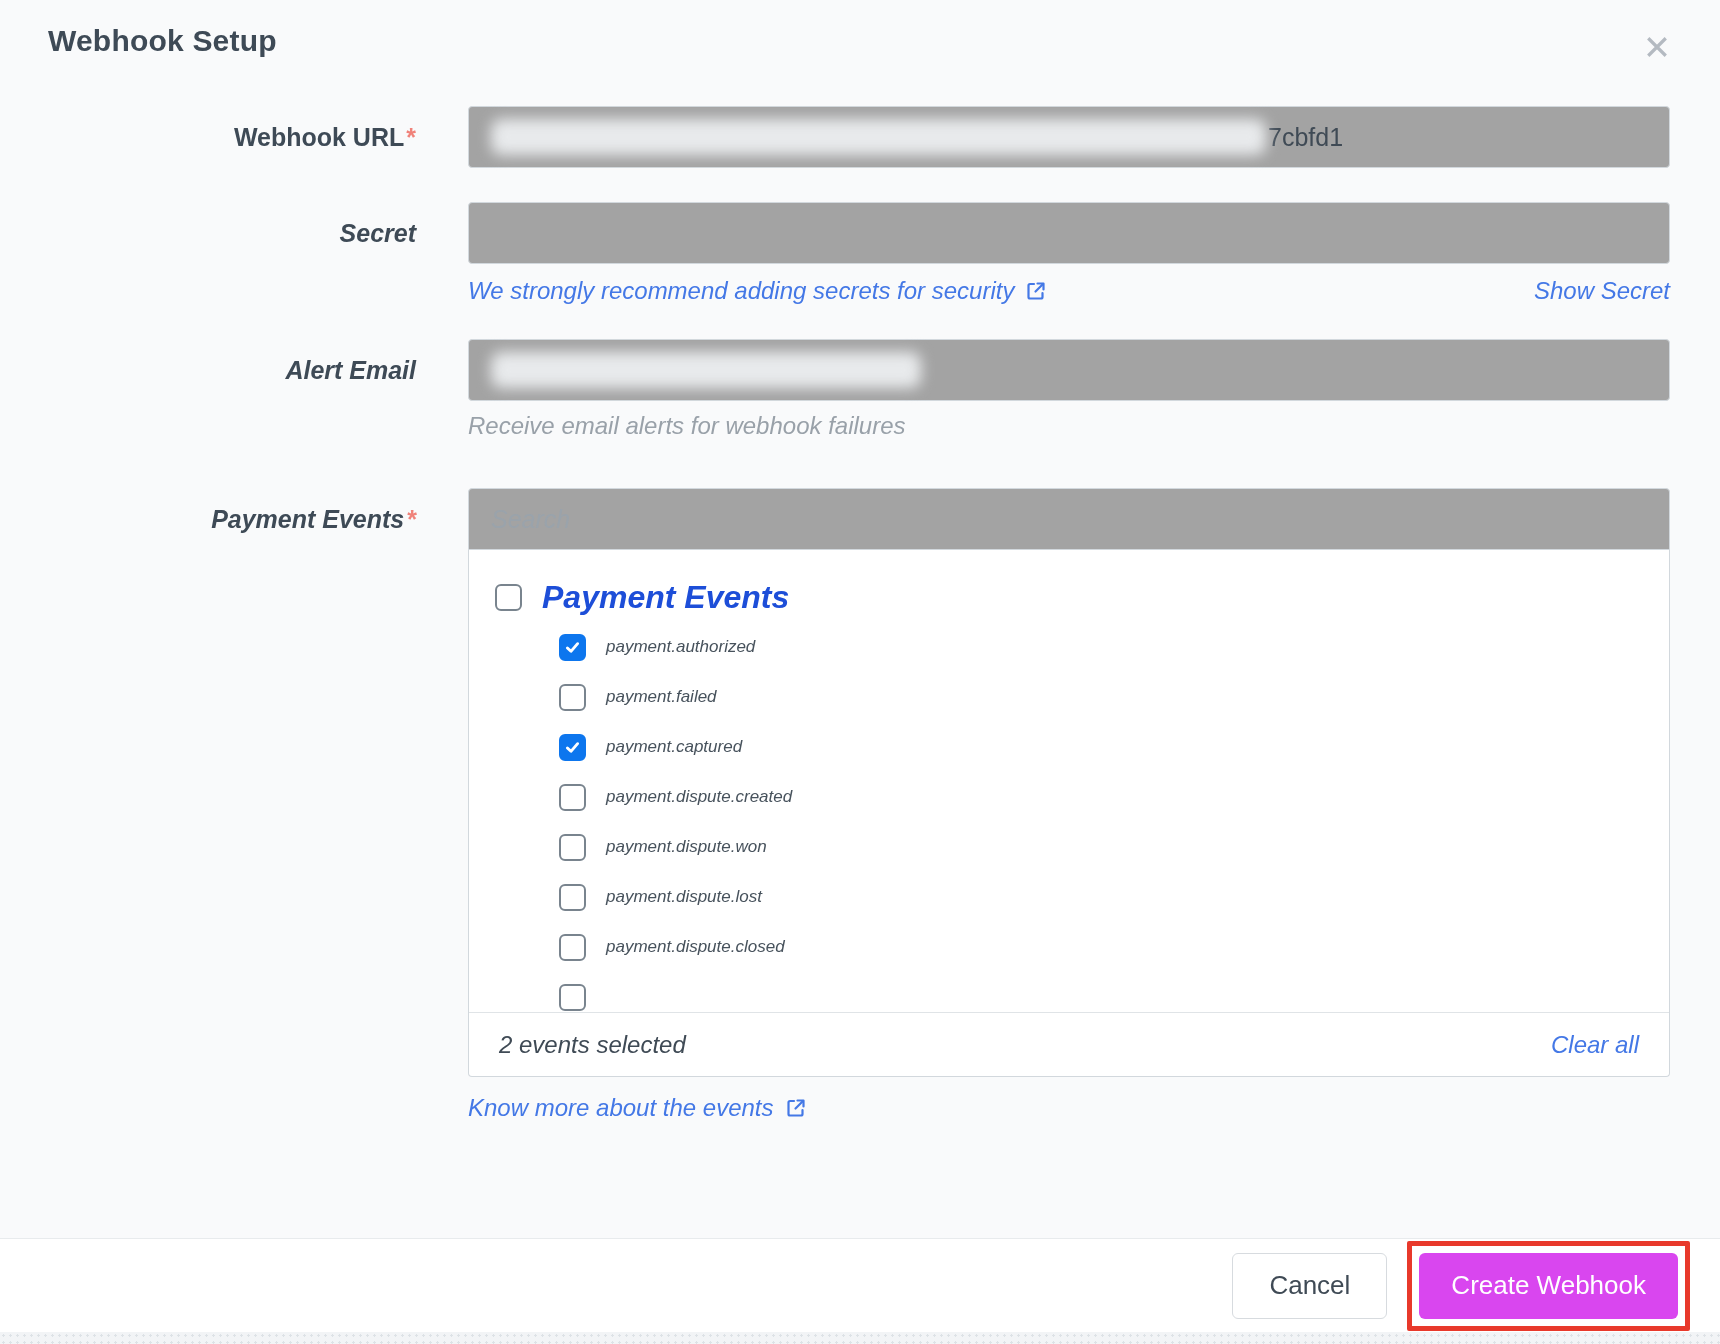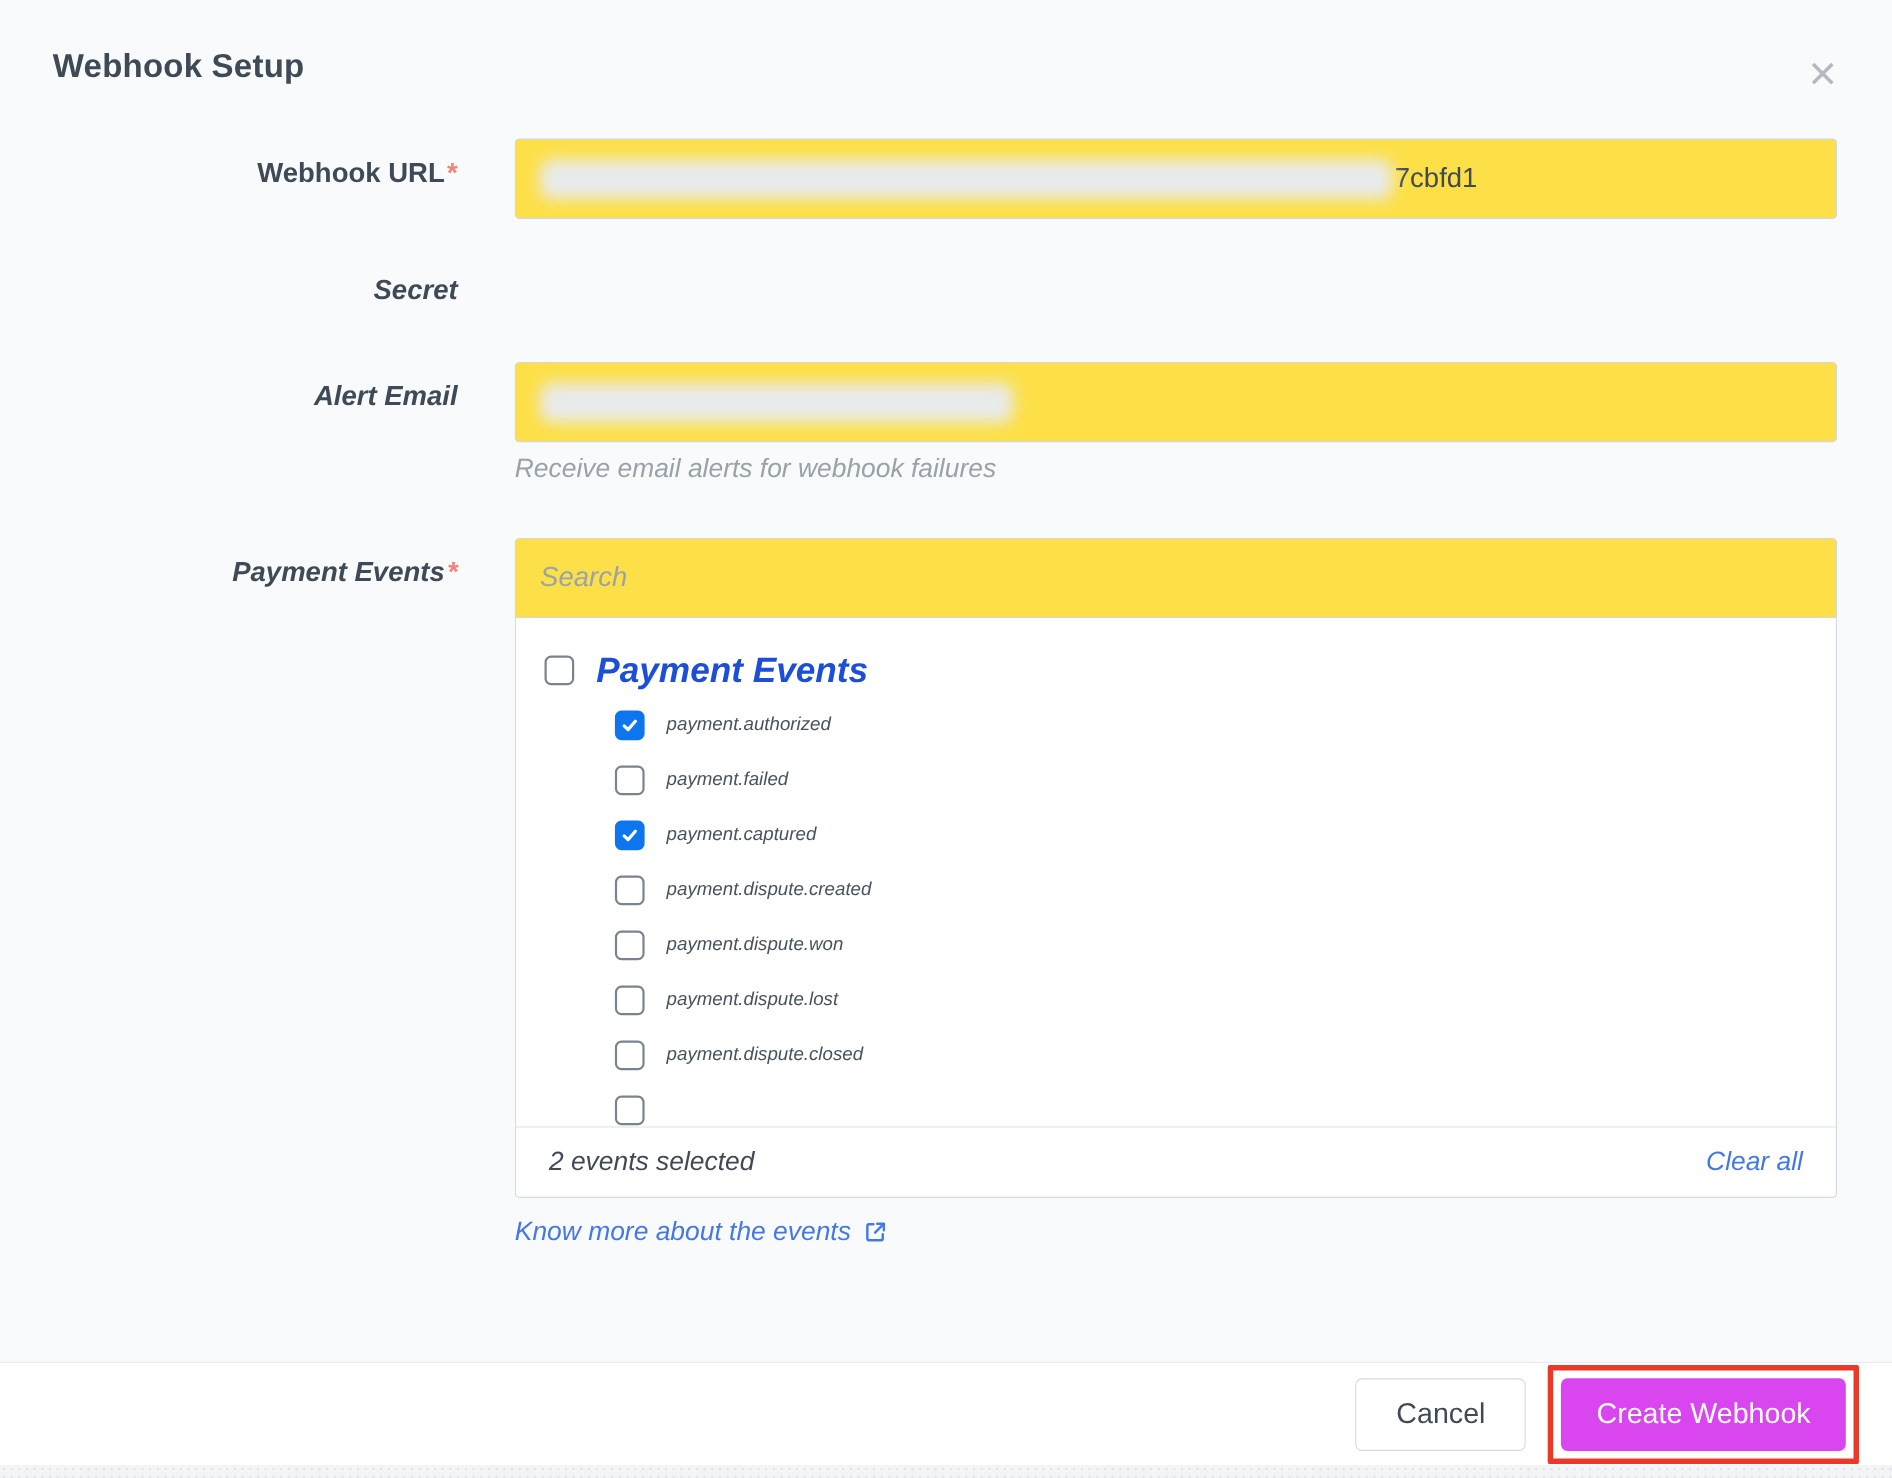--- a/index.html
+++ b/index.html
@@ -2,33 +2,33 @@
 <html><head>
 <meta charset="utf-8">
 <style>
   * { margin:0; padding:0; box-sizing:border-box; }
   html,body { width:1720px; height:1344px; }
   body { font-family:"Liberation Sans","DejaVu Sans",sans-serif; background:#f9fafb; color:#3f4b57; }
 
   .page { display:flex; flex-direction:column; width:1720px; height:1344px; background:#f9fafb; }
   .content { flex:1 1 auto; overflow:hidden; }
 
-  .modal-header { display:flex; justify-content:space-between; align-items:flex-start; padding:44px 44px 0 48px; }
+  .modal-header { display:flex; justify-content:space-between; align-items:flex-start; padding:24px 44px 0 48px; }
   .modal-title { font-size:30px; font-weight:700; color:#3e4a56; letter-spacing:.2px; }
   .close-btn { background:none; border:none; cursor:pointer; padding:4px; line-height:0; margin-top:4px; }
   .close-btn svg { width:30px; height:30px; stroke:#b4bac1; stroke-width:2.6; }
 
   .form { margin-top:40px; }
   .form-row { display:grid; grid-template-columns:468px auto; align-items:start; }
   .form-row + .form-row { margin-top:34px;font-style:italic; }
   .row-label { text-align:right; padding-right:52px; font-size:25px; font-weight:700; color:#3e4a56; line-height:62px; white-space:nowrap; }
   .req { color:#f0827a; font-weight:700; margin-left:2px; }
   .field-col { margin-right:50px; min-width:0; }
 
-  .text-input { width:100%; height:73px; background:#fde047; border:1px solid #d2d8dd; border-radius:4px;
+  .text-input { width:100%; height:62px; background:#a3a3a3; border:1px solid #d2d8dd; border-radius:4px;
                 display:flex; align-items:center; padding:0 22px; font-size:25px; color:#3f4a55; }
   .text-input input { border:none; outline:none; width:100%; font:inherit; color:inherit; background:transparent; }
   .text-input input::placeholder { color:#9aa3ab; }
 
   .redact { height:36px; background:#e8eaec; border-radius:10px; filter:blur(7px); }
   .redact.url { width:775px; margin-right:2px; }
   .redact.email { width:430px; }
   .url-suffix { font-size:25px; color:#3f4a55; white-space:nowrap; }
 
   .helper-line { display:flex; justify-content:space-between; align-items:center; margin-top:13px; }
@@ -96,20 +96,36 @@
         <div class="field-col">
           <div class="text-input">
             <span class="redact url"></span>
             <span class="url-suffix">7cbfd1</span>
           </div>
         </div>
       </div>
 
       <div class="form-row">
         <div class="row-label">Secret</div>
+        <div class="field-col">
+          <div class="text-input">
+            <input type="text" value="" style="">
+          </div>
+          <div class="helper-line">
+            <a class="link">
+              <span>We strongly recommend adding secrets for security</span>
+              <svg class="ext-icon" viewBox="0 0 24 24">
+                <path d="M10 5 H6 a1.5 1.5 0 0 0 -1.5 1.5 V18 a1.5 1.5 0 0 0 1.5 1.5 H17 a1.5 1.5 0 0 0 1.5 -1.5 V14"></path>
+                <path d="M13.5 4.5 H19.5 V10.5"></path>
+                <path d="M19 5 L11.5 12.5"></path>
+              </svg>
+            </a>
+            <a class="link">Show Secret</a>
+          </div>
+        </div>
       </div>
 
       <div class="form-row">
         <div class="row-label">Alert Email</div>
         <div class="field-col">
           <div class="text-input">
             <span class="redact email"></span>
           </div>
           <div class="grey-helper">Receive email alerts for webhook failures</div>
         </div>

